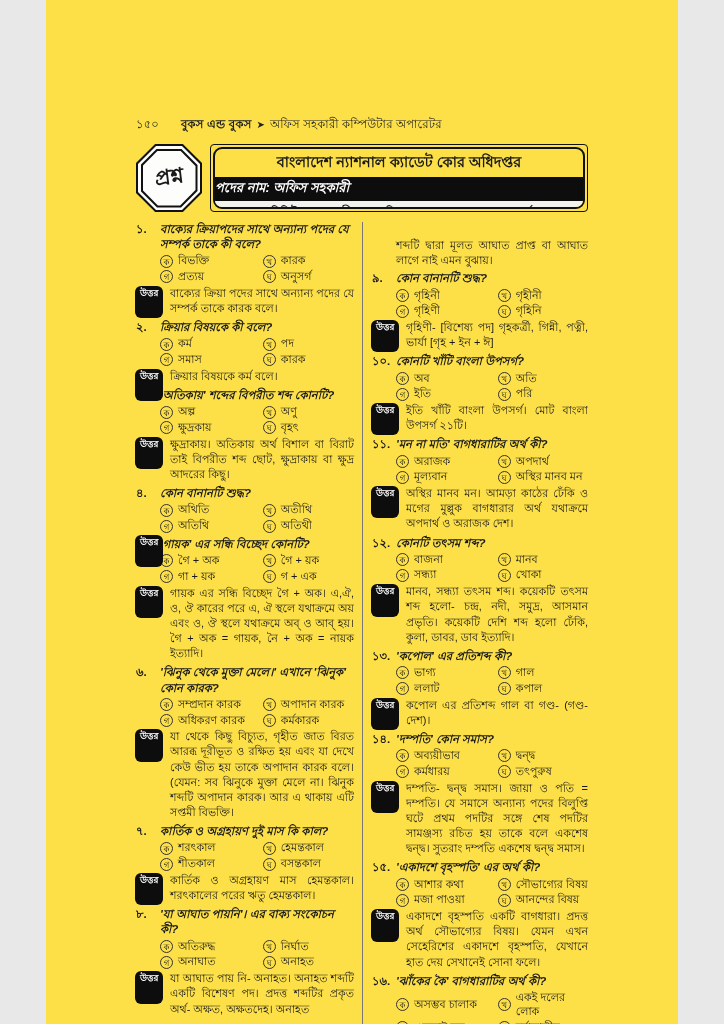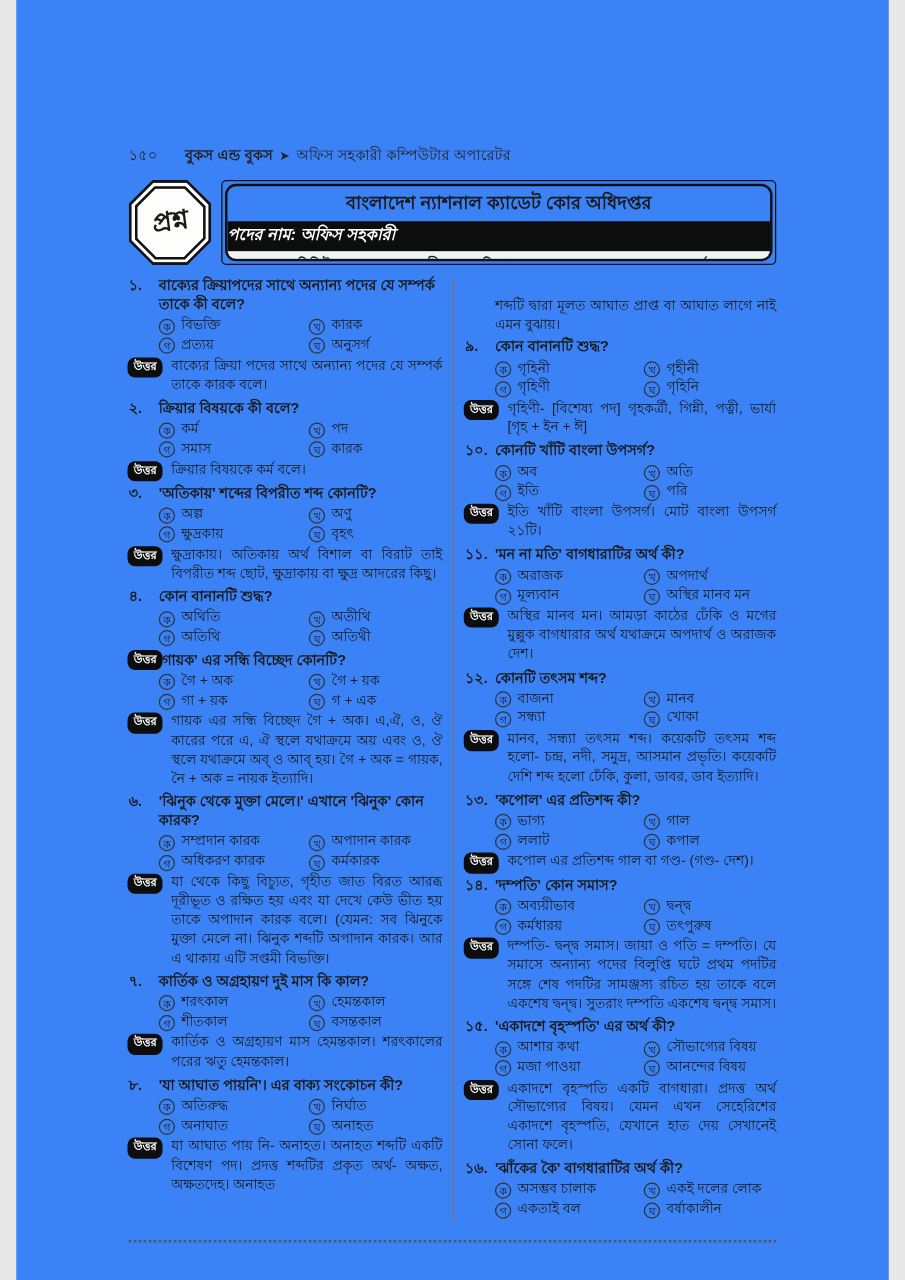--- a/index.html
+++ b/index.html
@@ -1,22 +1,22 @@
 <!DOCTYPE html>
 <html><head>
 <meta charset="utf-8">
 <style>
   * { margin: 0; padding: 0; box-sizing: border-box; }
   html, body { background: #e8e8e8; }
   body { font-family: "Liberation Sans", "DejaVu Sans", sans-serif; }
   .page {
     position: relative;
-    width: 698px; height: 1024px;
+    width: 632px; height: 1024px;
     margin: 0 auto;
-    background: #3b82f6;
+    background: #fde047;
     color: #1a1a1a;
     overflow: hidden;
   }
   .content { padding: 116px 90px 0 90px; }
 
   
   .running-head {
     display: flex; align-items: baseline;
     font-size: 11.5px; color: #222;
     letter-spacing: .2px;
@@ -54,31 +54,31 @@
 
   
   .columns { display: flex; margin-top: 10px; }
   .col { width: 50%; }
   .col-left  { padding-right: 8px; }
   .col-right { padding-left: 9px; border-left: 1.5px solid #777; }
 
   .q-block { margin-bottom: 3px; }
   .q-head { display: flex; font-weight: bold; font-size: 11.5px; line-height: 1.32; }
   .q-no { width: 24px; flex: none; }
-  .q-text { flex: 1; }
+  .q-text { flex: 1; font-style: italic; }
   .opts { display: grid; grid-template-columns: 53% 47%; padding-left: 24px;
     margin: 2px 0 2px; row-gap: 2px; }
   .opt { display: flex; align-items: center; font-size: 11px; line-height: 1.25; }
   .opt-label { flex: none; width: 13px; height: 13px; border: 1px solid #333; border-radius: 50%;
     font-size: 8.5px; line-height: 12px; text-align: center; margin-right: 5px; }
   .opt-text { }
   .answer { position: relative; padding-left: 34px; font-size: 11px;
     line-height: 1.38; margin-bottom: 4px; text-align: justify; }
   .ans-badge { position: absolute; left: 0; top: 1px; background: #0d0d0d; color: #fff;
-    font-size: 9px; font-weight: bold; padding: 0 4px 2px; border-radius: 5px;
+    font-size: 9px; font-weight: bold; padding: 0 4px 18px; border-radius: 5px;
     box-shadow: 0 0 0 1px #0d0d0d; }
   .cont { font-size: 11px; line-height: 1.38; padding-left: 24px; margin-bottom: 3px;
     text-align: justify; margin-top: 16px; }
 
   .dotted-rule { border: none; border-top: 2px dotted #555; margin-top: 14px; }
 </style>
 </head>
 <body>
 
 <div class="page">

